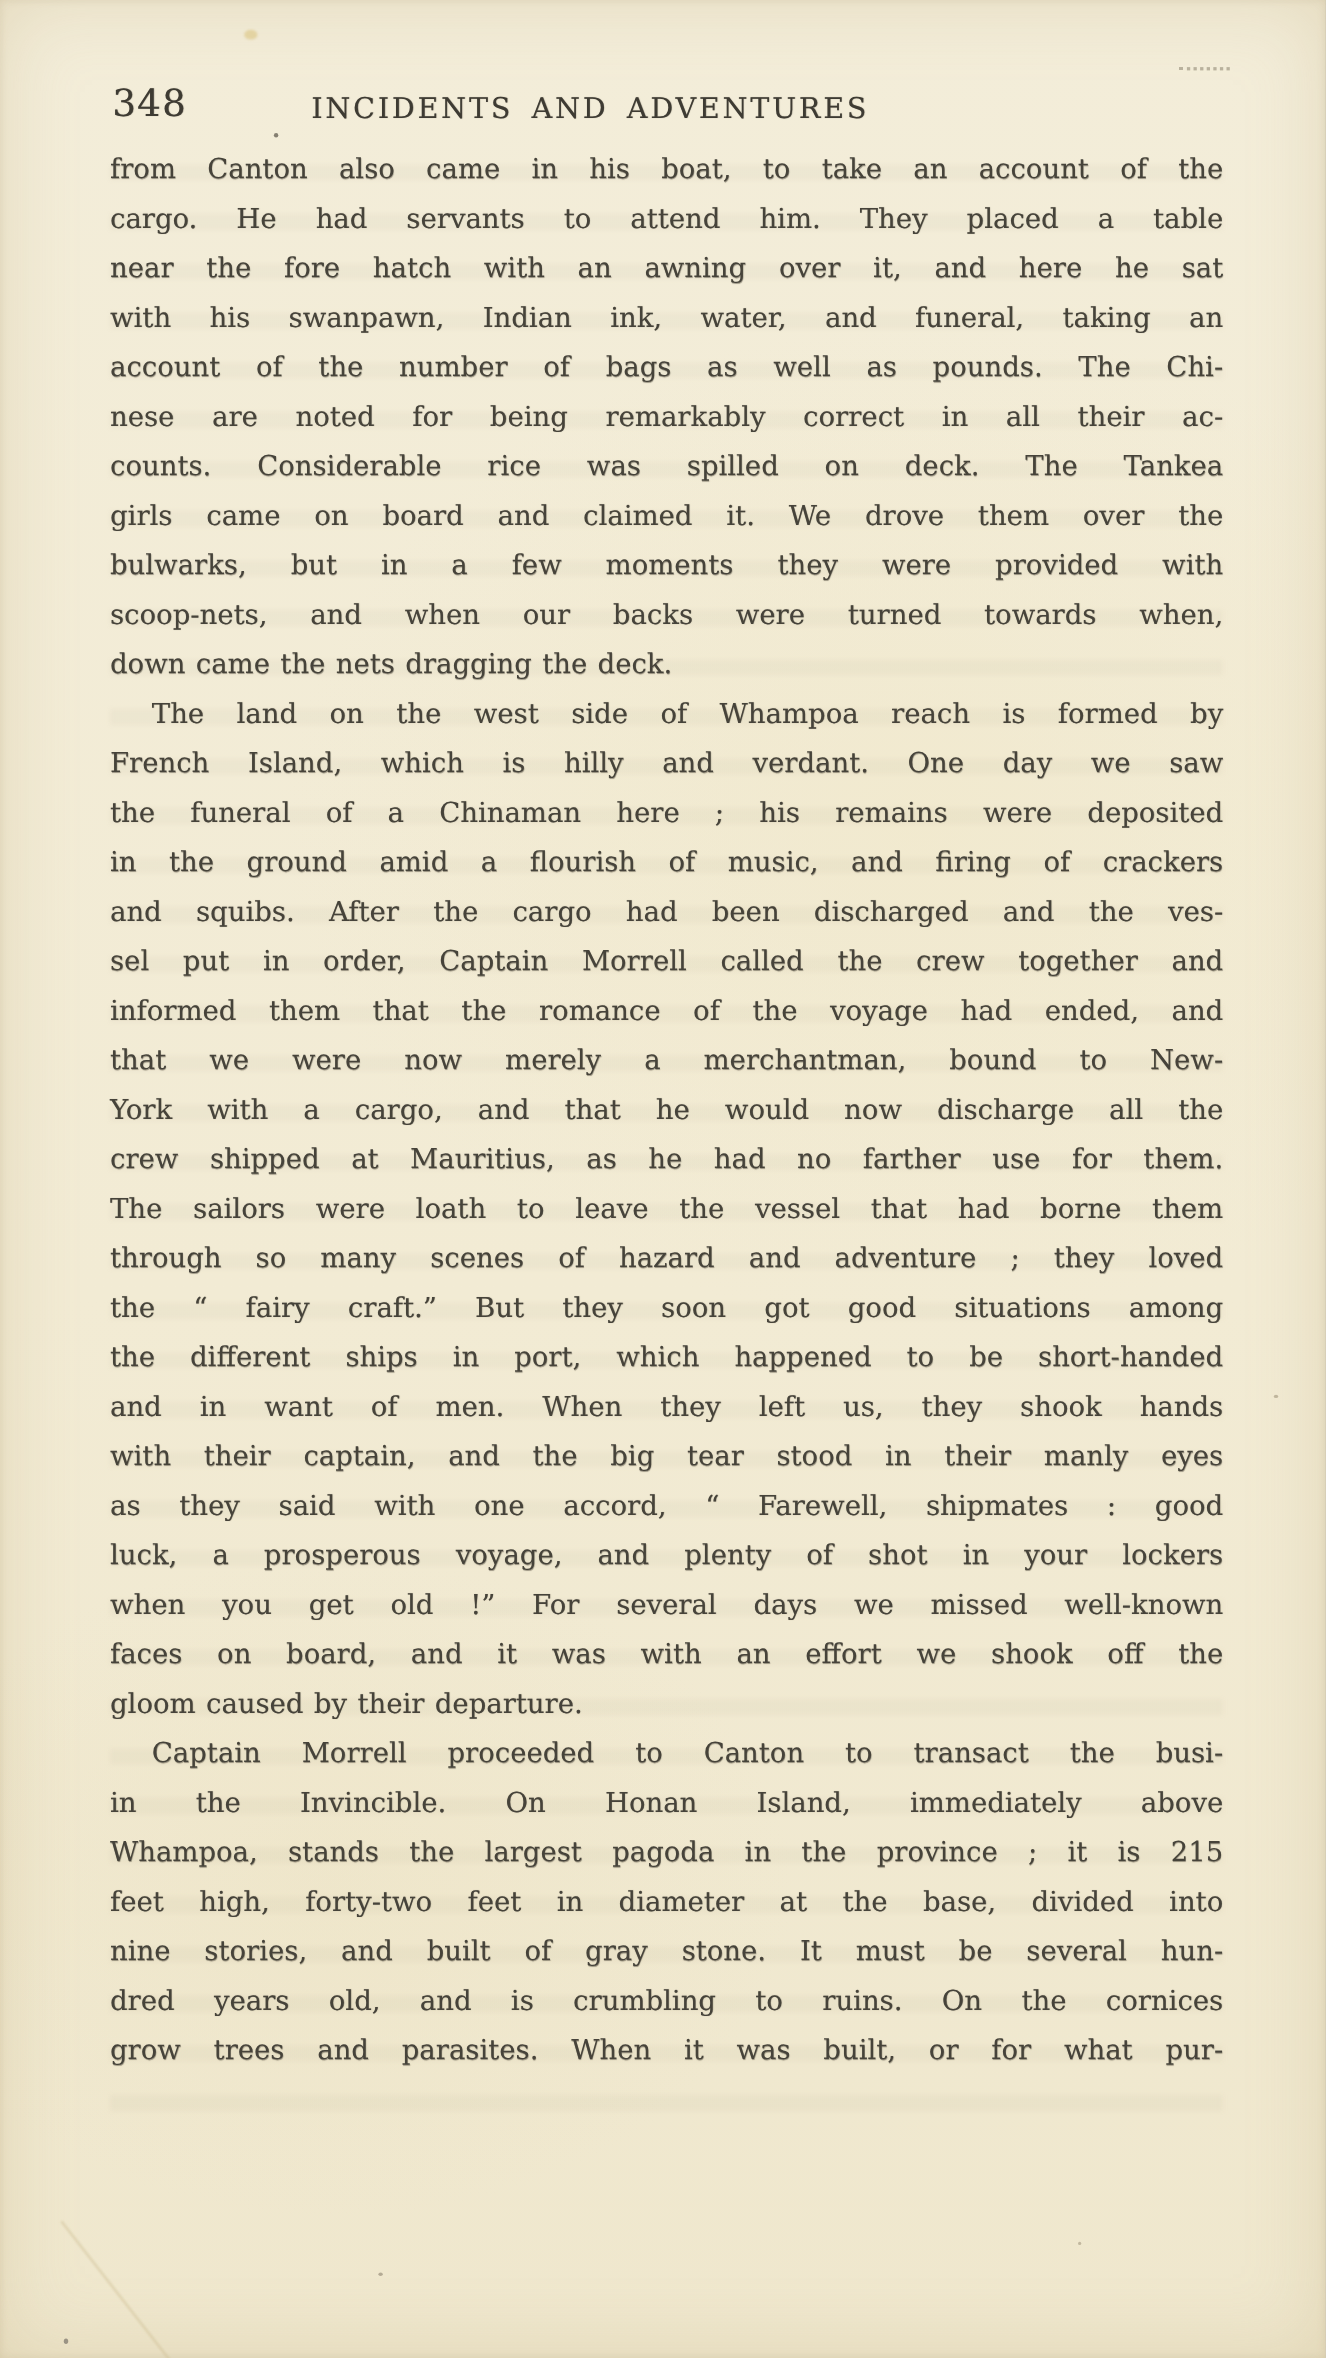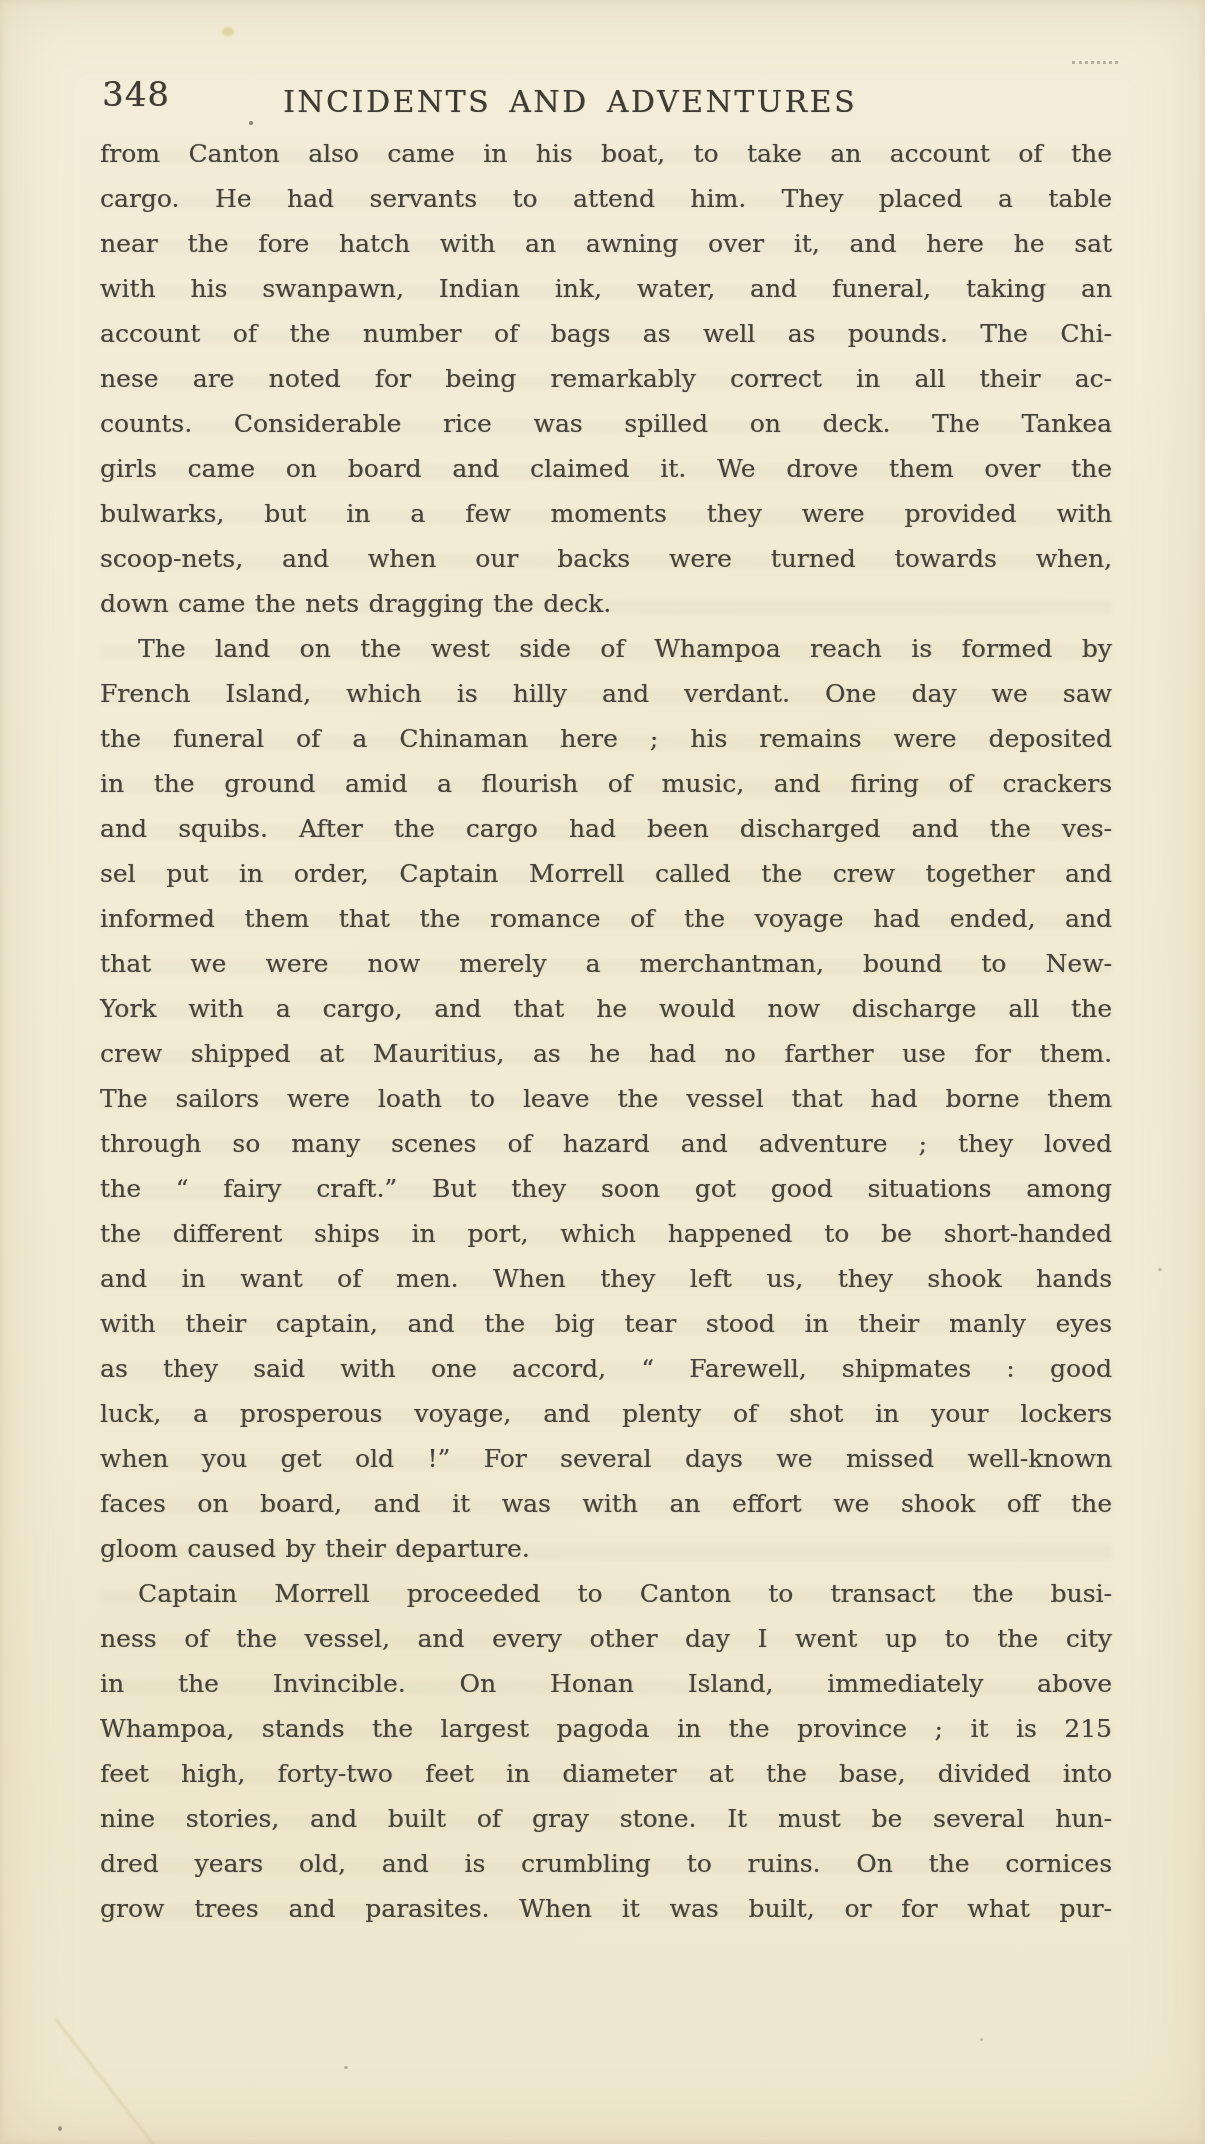--- a/index.html
+++ b/index.html
@@ -16,21 +16,21 @@
     overflow:hidden;
   }
   .running-head{position:absolute;top:0;left:0;width:100%;height:130px;padding-left:40px;}
   .page-number{
     position:absolute;left:102px;top:74px;
     font-size:34px;color:#3e3b33;letter-spacing:1px;
     text-shadow:0.4px 0.4px 0.7px rgba(62,57,46,0.55);
   }
   .running-title{
     position:absolute;left:283px;top:84px;
-    font-size:30px;color:#3e3b33;letter-spacing:2.5px;word-spacing:6px;
+    font-size:26px;color:#3e3b33;letter-spacing:2.5px;word-spacing:6px;
     text-shadow:0.4px 0.4px 0.7px rgba(62,57,46,0.55);
   }
   .text-block{
     position:absolute;left:100px;top:131px;width:1012px;
     font-size:25px;line-height:45px;color:#46433a;
     word-spacing:1.5px;
     text-shadow:0.35px 0.35px 0.7px rgba(70,64,52,0.5);
   }
   .paragraph{margin:0;}
   .line{height:45px;text-align:justify;text-align-last:justify;white-space:normal;overflow:visible;}
@@ -104,21 +104,20 @@
         <div class="line">and in want of men.  When they left us, they shook hands</div>
         <div class="line">with their captain, and the big tear stood in their manly eyes</div>
         <div class="line">as they said with one accord, “ Farewell, shipmates : good</div>
         <div class="line">luck, a prosperous voyage, and plenty of shot in your lockers</div>
         <div class="line">when you get old !”  For several days we missed well-known</div>
         <div class="line">faces on board, and it was with an effort we shook off the</div>
         <div class="line plain">gloom caused by their departure.</div>
       </div>
       <div class="paragraph">
         <div class="line indent">Captain Morrell proceeded to Canton to transact the busi-</div>
-        <div class="line">ness of the vessel, and every other day I went up to the city</div>
         <div class="line">in the Invincible.  On Honan Island, immediately above</div>
         <div class="line">Whampoa, stands the largest pagoda in the province ; it is 215</div>
         <div class="line">feet high, forty-two feet in diameter at the base, divided into</div>
         <div class="line">nine stories, and built of gray stone.  It must be several hun-</div>
         <div class="line">dred years old, and is crumbling to ruins.  On the cornices</div>
         <div class="line">grow trees and parasites.  When it was built, or for what pur-</div>
       </div>
     </div>
 
   <div class="speck stain"></div>

